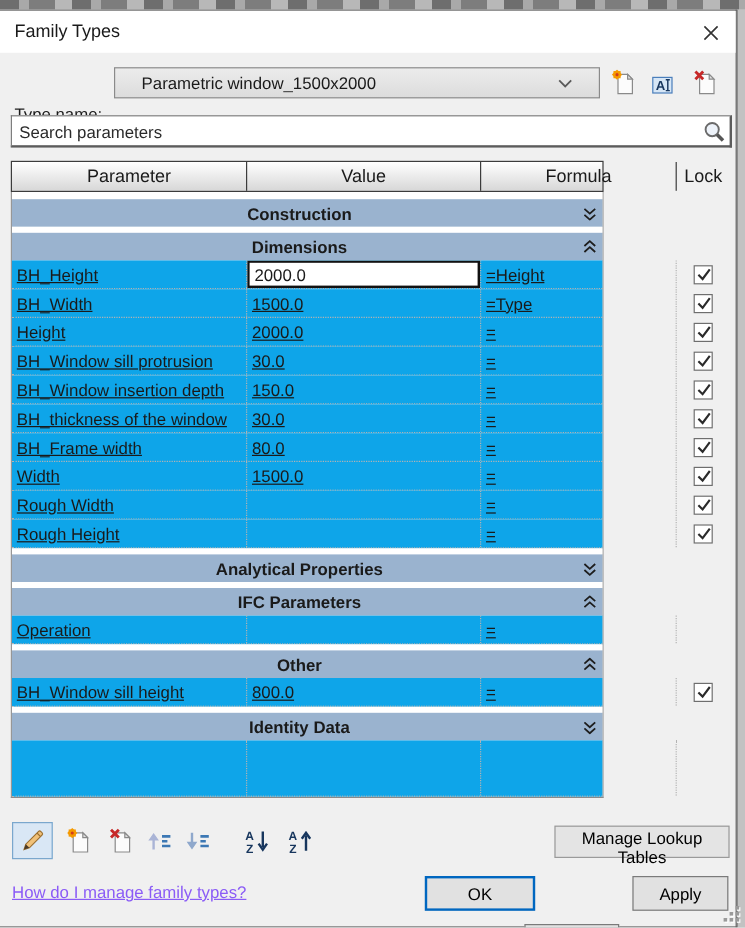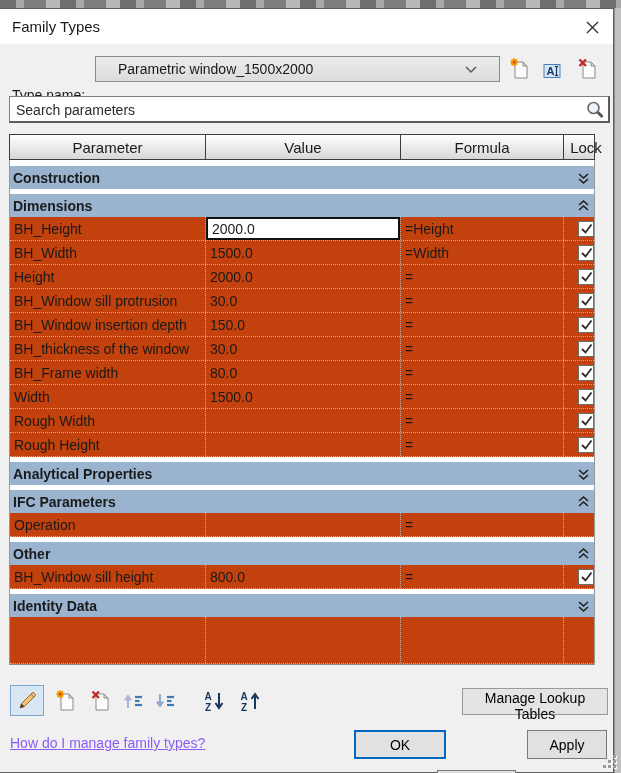--- a/index.html
+++ b/index.html
@@ -25,32 +25,32 @@
            display:flex;align-items:center;justify-content:center;padding:0;cursor:pointer;}
   .iconbtn.active{background:#d9e7f5;border:1px solid #7aa7cd;}
 
   .searchbox{position:absolute;left:9px;top:87px;width:601px;height:27px;background:#fff;
              border:1px solid #7e7e7e;border-bottom:2px solid #5c5c5c;border-right:2px solid #5c5c5c;}
   .searchbox input{position:absolute;left:4px;top:1px;width:560px;height:23px;border:none;outline:none;
              font-family:"Liberation Sans",sans-serif;font-size:14px;color:#1a1a1a;background:transparent;}
   .searchbox input::placeholder{color:#2b2b2b;opacity:1;}
   .search-ic{position:absolute;right:3px;top:3px;}
 
-  .table{position:absolute;left:9px;top:125px;width:586px;}
+  .table{position:absolute;left:9px;top:125px;width:494px;text-align:center;}
   .thead{display:grid;grid-template-columns:196px 195px 163px 44px;height:26px;
          background:linear-gradient(#ffffff,#d7d7d7);border:1px solid #3c3c3c;}
   .thead .hc{display:flex;align-items:center;justify-content:center;font-size:15px;border-right:1px solid #3c3c3c;}
   .thead .hc:last-child{border-right:none;}
   .tbody{border-left:1px solid #979797;border-right:1px solid #979797;border-bottom:1px solid #8a8a8a;background:#fff;}
   .gap{height:5px;background:#fff;}
   .gap.first{height:6px;}
   .secbar{height:23px;background:var(--section,#9ab3cf);display:flex;align-items:center;padding:0 5px 0 3px;}
   .secname{font-weight:bold;font-size:14px;flex:1;}
   .chev{display:flex;align-items:center;}
-  .row{display:grid;grid-template-columns:196px 195px 163px 44px;height:24px;border-bottom:1px dotted #b3b3b3;background:#c2410c;}
+  .row{display:grid;grid-template-columns:196px 195px 163px 44px;height:24px;border-bottom:1px dotted #b3b3b3;background:#0ea5e9;text-decoration:underline;}
   .row.emptyrow{height:47px;}
   .cell{display:flex;align-items:center;font-size:14px;padding-left:4px;overflow:hidden;white-space:nowrap;position:relative;}
   .c-param,.c-value,.c-formula{border-right:1px dotted #b3b3b3;}
   .c-lock{justify-content:center;padding-left:0;}
   .focusbox{position:absolute;left:0;top:0;width:100%;height:100%;border:2px solid #111;background:#fff;
             display:flex;align-items:center;padding-left:4px;}
   .cb{width:16px;height:16px;border:1px solid #6e6e6e;background:#fff;display:flex;align-items:center;justify-content:center;}
 
   .btoolbar{position:absolute;left:0;top:676px;height:34px;}
   .btoolbar .iconbtn{position:absolute;top:0;}
@@ -172,21 +172,21 @@
               <span class="cb">
                 <svg width="13" height="13">
                   <path d="M2 7 L5.5 10.5 L11.5 2.5" fill="none" stroke="#2b2b2b" stroke-width="1.8"></path>
                 </svg>
               </span>
             </div>
           </div>
           <div class="row">
             <div class="cell c-param">BH_Width</div>
             <div class="cell c-value">1500.0</div>
-            <div class="cell c-formula">=Width</div>
+            <div class="cell c-formula">=Type</div>
             <div class="cell c-lock">
               <span class="cb">
                 <svg width="13" height="13">
                   <path d="M2 7 L5.5 10.5 L11.5 2.5" fill="none" stroke="#2b2b2b" stroke-width="1.8"></path>
                 </svg>
               </span>
             </div>
           </div>
           <div class="row">
             <div class="cell c-param">Height</div>

